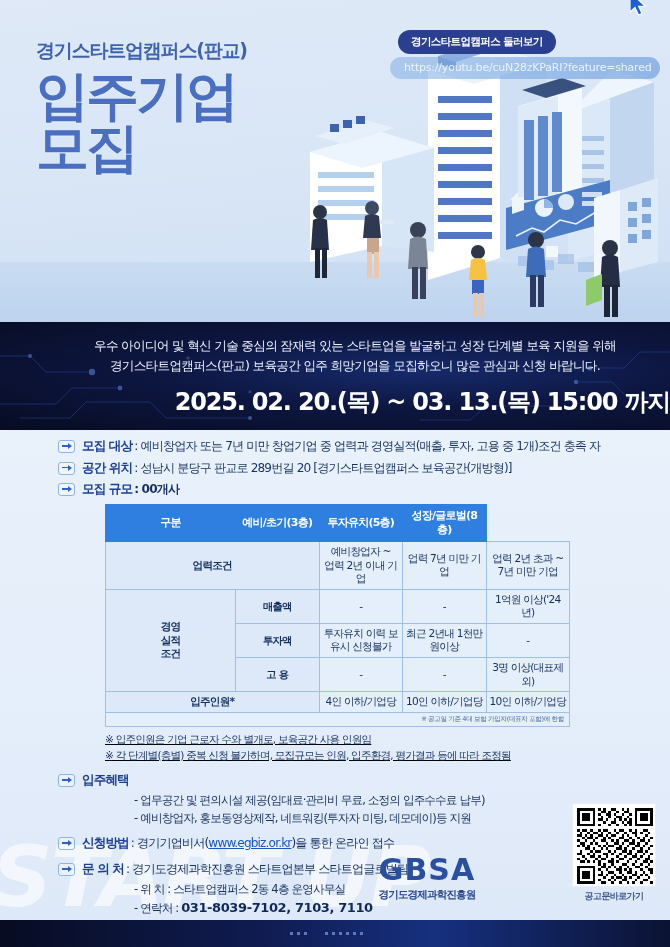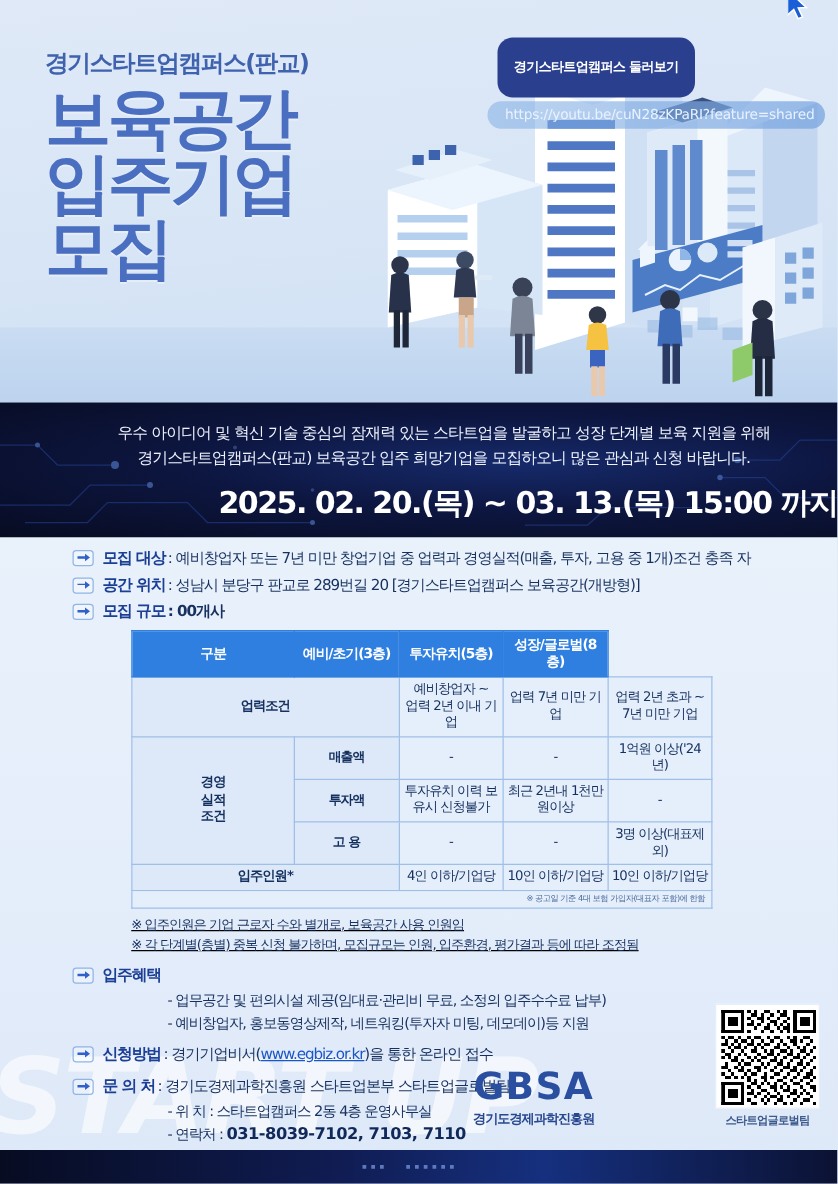--- a/index.html
+++ b/index.html
@@ -33,21 +33,21 @@
     letter-spacing: -3px; margin-top: 6px; white-space: nowrap;
     text-shadow: 0 1px 0 rgba(255,255,255,.35);
   }
   .bigtitle span { display: block; }
 
   
   .yt-wrap { position: absolute; right: 10px; top: 30px; z-index: 9; width: 270px; }
   .yt-badge {
     display: inline-block; background: #2b3f8f; color: #ffffff;
     font-size: 10.5px; font-weight: 700; letter-spacing: -0.6px;
-    padding: 17px 13px; border-radius: 12px; margin-left: 8px;
+    padding: 5px 13px; border-radius: 12px; margin-left: 8px;
   }
   .yt-url {
     margin-top: 3px; background: linear-gradient(90deg, rgba(132,176,228,.55), rgba(120,165,224,.75));
     color: #eaf2ff; font-size: 11px; letter-spacing: -0.2px;
     padding: 4px 10px 5px 14px; border-radius: 11px; white-space: nowrap;
   }
 
   
   .city { position: absolute; right: 0; top: 40px; width: 360px; height: 280px; }
 
@@ -306,21 +306,20 @@
     </div>
 
     <div class="yt-wrap">
       <div class="yt-badge">경기스타트업캠퍼스 둘러보기</div>
       <div class="yt-url">https://youtu.be/cuN28zKPaRI?feature=shared</div>
     </div>
 
     <div class="title-block">
       <div class="kicker">경기스타트업캠퍼스(판교)</div>
       <div class="bigtitle">
-        <span>보육공간</span>
         <span>입주기업</span>
         <span>모집</span>
       </div>
     </div>
   </div>
 
   <div class="band">
     <svg class="circuit" width="670" height="108" viewBox="0 0 670 108">
       <g stroke="#2a4ea8" stroke-width="1" fill="none" opacity=".85">
         <path d="M0 34 L30 34 L46 50 L92 50"></path>
@@ -699,21 +698,21 @@
             <rect x="9" y="28" width="2" height="1"></rect>
               <rect x="13" y="28" width="1" height="1"></rect>
               <rect x="16" y="28" width="1" height="1"></rect>
               <rect x="19" y="28" width="1" height="1"></rect>
               <rect x="21" y="28" width="1" height="1"></rect>
               <rect x="24" y="28" width="1" height="1"></rect>
               <rect x="28" y="28" width="1" height="1"></rect>
           </g>
         </svg>
       </div>
-      <div class="qr-label">스타트업글로벌팀</div>
+      <div class="qr-label">공고문바로가기</div>
     </div>
   </div>
 
   <div class="strip">
     <div class="strip-dots">
       <span class="sd"></span>
       <span class="sd"></span>
       <span class="sd"></span>
       <span class="sd" style="margin-left:14px"></span>
       <span class="sd"></span>

